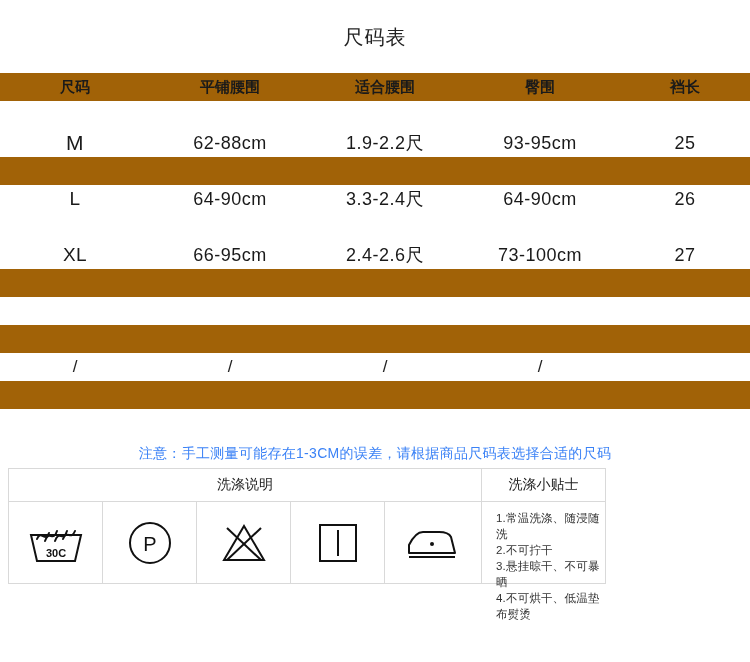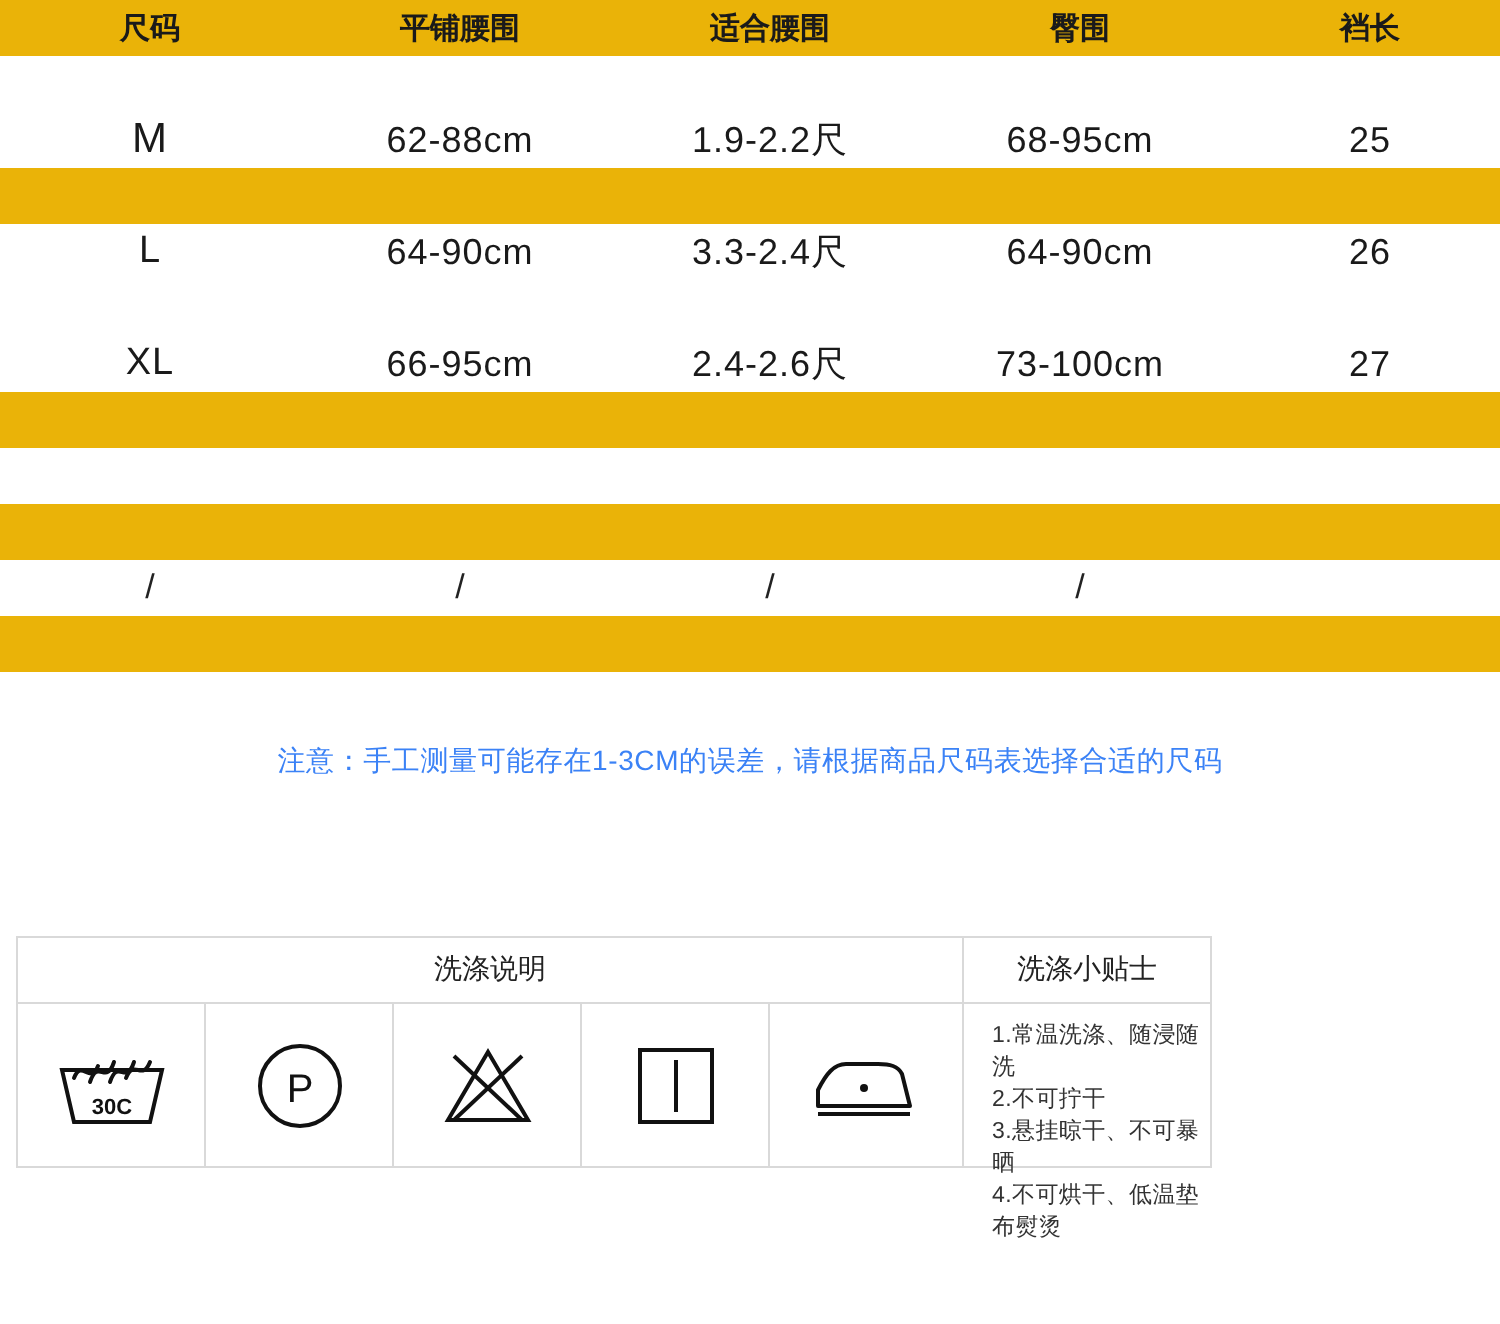--- a/index.html
+++ b/index.html
@@ -44,21 +44,21 @@
     vertical-align: middle;
     font-size: 15px;
     color: #1a1a1a;
     padding: 0;
   }
   .row-head td {
     font-weight: bold;
     font-size: 15px;
   }
   .row-shade {
-    background: #eab308;
+    background: #a16207;
     padding-left: 16px;
   }
   .row-blank {
     height: 27px;
   }
   .row-data td {
     font-size: 18px;
     letter-spacing: 0.5px;
   }
   .row-data td.sz {
@@ -149,20 +149,21 @@
     line-height: 16px;
     letter-spacing: 0.2px;
   }
   svg { display: block; }
 </style>
 </head>
 <body>
 
 <div class="page">
 
+  <div class="title">尺码表</div>
 
   <table class="size-table">
     <colgroup>
       <col class="col-1">
         <col class="col-2">
         <col class="col-3">
         <col class="col-4">
         <col class="col-5">
     </colgroup>
     <tbody>
@@ -173,21 +174,21 @@
         <td>臀围</td>
         <td>裆长</td>
       </tr>
       <tr class="row-blank">
           <td colspan="5"></td>
         </tr>
       <tr class="row-data row-m">
         <td class="sz">M</td>
         <td>62-88cm</td>
         <td>1.9-2.2尺</td>
-        <td>68-95cm</td>
+        <td>93-95cm</td>
         <td>25</td>
       </tr>
       <tr class="row-shade row-blank">
           <td colspan="5"></td>
         </tr>
       <tr class="row-data">
         <td class="sz">L</td>
         <td>64-90cm</td>
         <td>3.3-2.4尺</td>
         <td>64-90cm</td>

